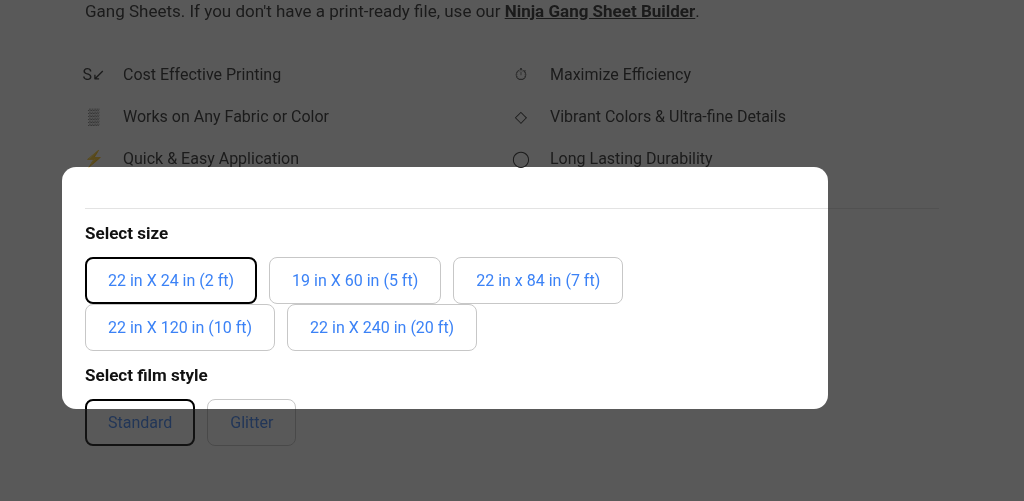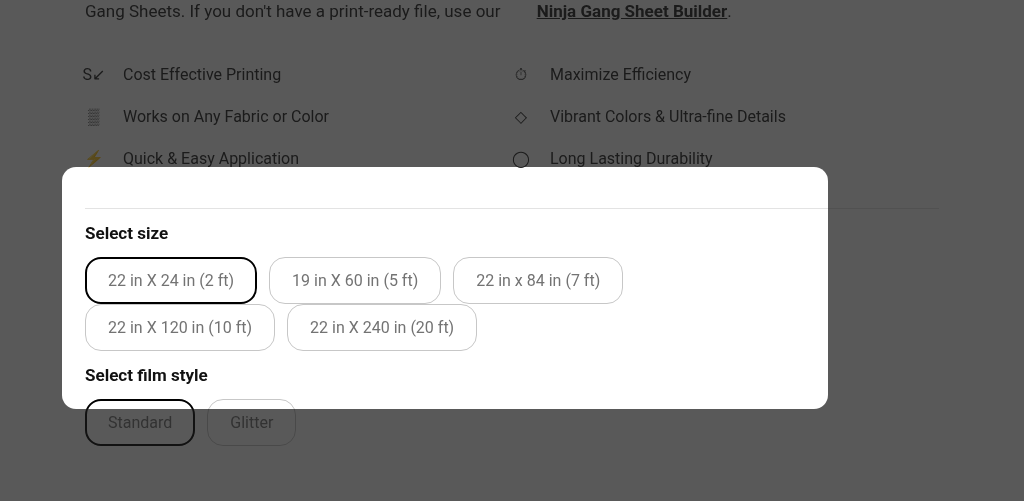--- a/index.html
+++ b/index.html
@@ -17,21 +17,20 @@
   }
   .intro-line {
     font-size: 17px;
     color: #222;
     margin-top: 0;
     line-height: 1.4;
   }
   .intro-line .link {
     text-decoration: underline;
     font-weight: 700;
-    margin-left: 32px;
   }
   .features {
     display: flex;
     margin-top: 30px;
     padding-bottom: 28px;
     border-bottom: 1px solid #e3e3e3;
     gap: 0;
   }
   .feat-col { flex: 1; }
   .feat-row {
@@ -55,24 +54,24 @@
     margin-top: 14px;
     margin-bottom: 14px;
   }
   .opt-row {
     display: flex;
     flex-wrap: wrap;
     gap: 12px;
   }
   .opt-pill {
     border: 1px solid #c7c7c7;
-    border-radius: 16px;
+    border-radius: 8px;
     padding: 13px 22px;
     font-size: 16px;
-    color: #737373;
+    color: #3b82f6;
     cursor: pointer;
     background: #fff;
   }
   .opt-pill.selected {
     border: 2px solid #000;
     padding: 12px 21px;
   }
   .template-line {
     font-size: 13px;
     color: #222;

